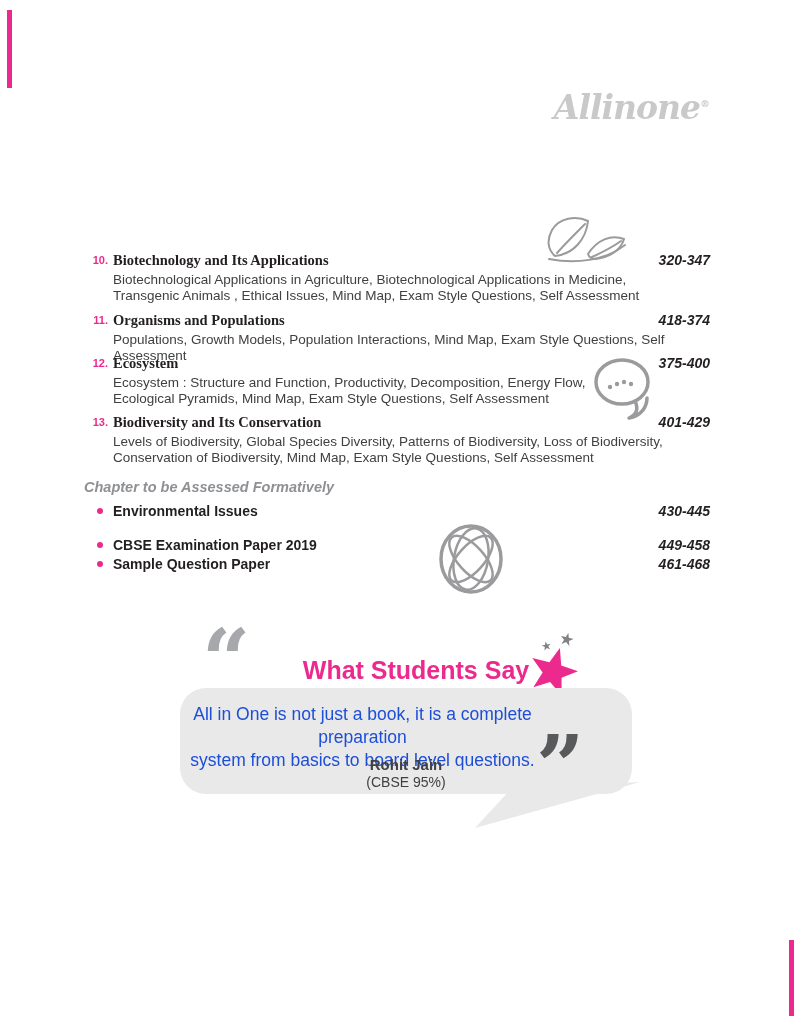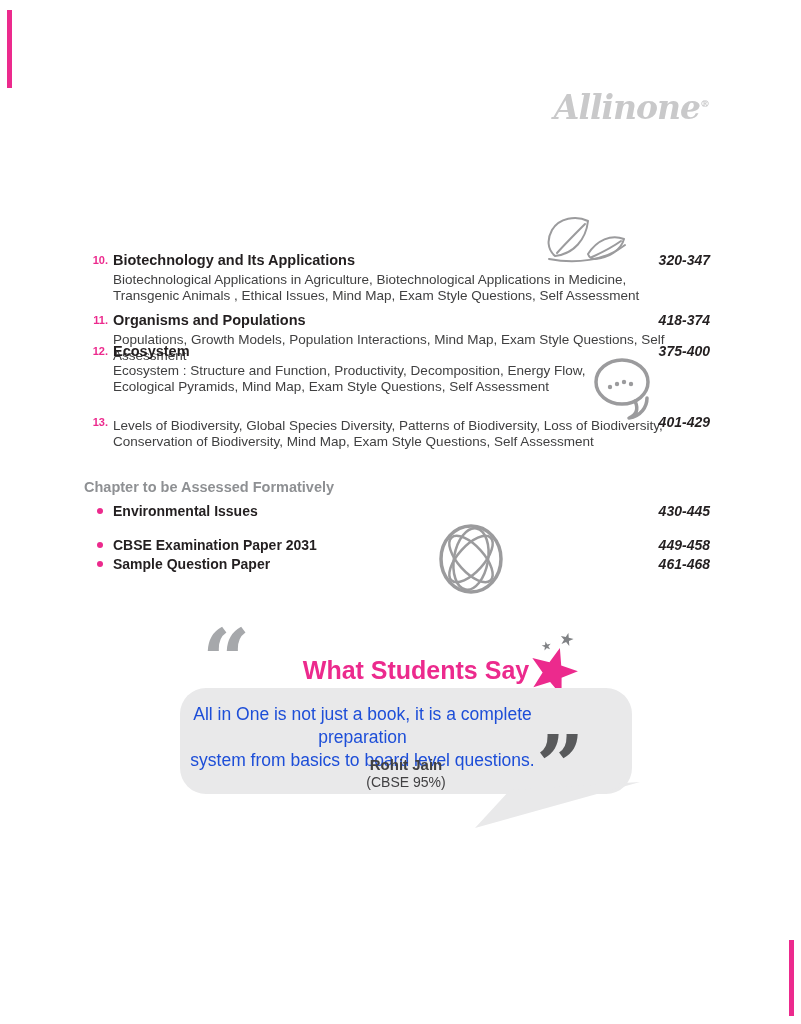--- a/index.html
+++ b/index.html
@@ -32,34 +32,34 @@
   .globe-icon{left:438px;top:524px;}
 
   
   .chapter,.bullet-row{position:absolute;left:84px;width:626px;}
   .chapter .num{
     position:absolute;left:0;top:0;width:24px;text-align:right;
     font-size:11px;font-weight:700;color:#ec2a8d;line-height:16px;
   }
   .chapter .title{
     display:block;margin-left:29px;
-    font-size:14.5px;font-weight:700;color:#231f20;line-height:16px;
+    font-size:14.5px;font-weight:700;color:#231f20;line-height:16px;font-family:Liberation Serif, serif;
   }
   .chapter .pages,.bullet-row .pages{
     position:absolute;right:0;top:0;
     font-size:14px;font-weight:700;color:#231f20;line-height:16px;font-style:italic;
   }
   .chapter .desc{
     margin-left:29px;margin-top:4px;
     font-size:13.5px;color:#404041;line-height:16px;
     white-space:pre-line;
   }
   .formative-heading{
     position:absolute;left:84px;top:479px;
-    font-size:14.5px;font-weight:700;color:#8e9093;line-height:16px;
+    font-size:14.5px;font-weight:700;font-style:italic;color:#8e9093;line-height:16px;
   }
   .bullet-row .dot{
     position:absolute;left:13px;top:5px;width:6px;height:6px;
     border-radius:50%;background:#ec2a8d;
   }
   .bullet-row .label{
     display:block;margin-left:29px;
     font-size:14px;font-weight:700;color:#231f20;line-height:16px;
   }
 
@@ -131,21 +131,21 @@
 Transgenic Animals , Ethical Issues, Mind Map, Exam Style Questions, Self Assessment</div>
   </div>
 
   <div class="chapter" style="top:312px">
     <span class="num">11.</span>
     <span class="title">Organisms and Populations</span>
     <span class="pages">418-374</span>
     <div class="desc">Populations, Growth Models, Population Interactions, Mind Map, Exam Style Questions, Self Assessment</div>
   </div>
 
-  <div class="chapter" style="top:343px">
+  <div class="chapter" style="top:355px">
     <span class="num">12.</span>
     <span class="title">Ecosystem</span>
     <span class="pages">375-400</span>
     <div class="desc">Ecosystem : Structure and Function, Productivity, Decomposition, Energy Flow,
 Ecological Pyramids, Mind Map, Exam Style Questions, Self Assessment</div>
   </div>
 
   <div class="icon chat-icon">
     <svg width="66" height="64" viewBox="0 0 66 64">
       <g fill="none" stroke="#9b9b9d" stroke-width="3.5" stroke-linecap="round" stroke-linejoin="round">
@@ -156,20 +156,21 @@
         <circle cx="18" cy="31" r="2.2"></circle>
         <circle cx="25" cy="28" r="2.2"></circle>
         <circle cx="32" cy="26" r="2.2"></circle>
         <circle cx="39" cy="28" r="2.2"></circle>
       </g>
     </svg>
   </div>
 
   <div class="chapter" style="top:414px">
     <span class="num">13.</span>
+    <span class="title">Biodiversity and Its Conservation</span>
     <span class="pages">401-429</span>
     <div class="desc">Levels of Biodiversity, Global Species Diversity, Patterns of Biodiversity, Loss of Biodiversity,
 Conservation of Biodiversity, Mind Map, Exam Style Questions, Self Assessment</div>
   </div>
 
   <div class="formative-heading">Chapter to be Assessed Formatively</div>
 
   <div class="bullet-row" style="top:503px">
     <span class="dot"></span>
     <span class="label">Environmental Issues</span>
@@ -182,21 +183,21 @@
         <ellipse cx="33" cy="35" rx="30" ry="33" stroke-width="3.5"></ellipse>
         <ellipse cx="33" cy="35" rx="29" ry="13" transform="rotate(48 33 35)"></ellipse>
         <ellipse cx="33" cy="35" rx="29" ry="13" transform="rotate(-48 33 35)"></ellipse>
         <ellipse cx="33" cy="35" rx="31" ry="17" transform="rotate(100 33 35)"></ellipse>
       </g>
     </svg>
   </div>
 
   <div class="bullet-row" style="top:537px">
     <span class="dot"></span>
-    <span class="label">CBSE Examination Paper 2031</span>
+    <span class="label">CBSE Examination Paper 2019</span>
     <span class="pages">449-458</span>
   </div>
 
   <div class="bullet-row" style="top:556px">
     <span class="dot"></span>
     <span class="label">Sample Question Paper</span>
     <span class="pages">461-468</span>
   </div>
 
   <div class="open-quote">“</div>

